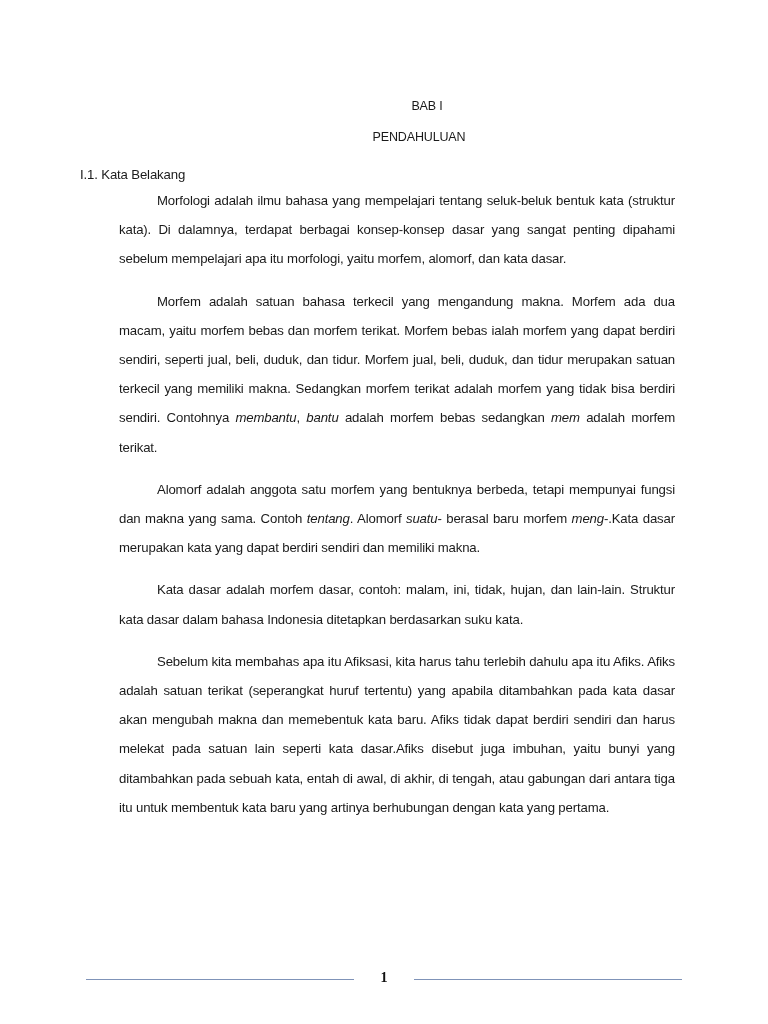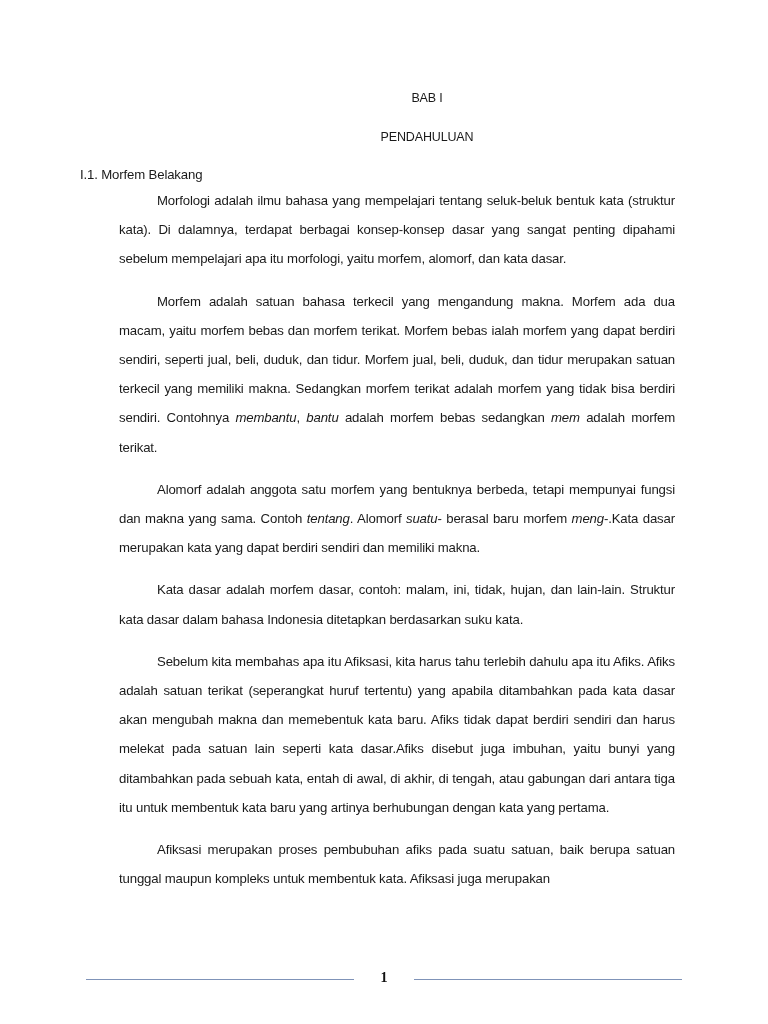--- a/index.html
+++ b/index.html
@@ -31,22 +31,22 @@
       letter-spacing: -0.15px;
     }
     .chapter {
       text-align: center;
       font-size: 12.5px;
       line-height: 20px;
       margin: 0;
       position: absolute;
       left: 0; width: 556px;
     }
-    .chapter-num { top: 2px; left: 30px; text-align: center; }
-    .chapter-title { top: 41px; left: 30px; }
+    .chapter-num { top: 10px; left: 30px; text-align: center; }
+    .chapter-title { top: 41px; left: 22px; }
     .section-heading {
       position: absolute;
       left: -39px;
       top: 79px;
       margin: 0;
       font-size: 13.2px;
       font-weight: normal;
       line-height: 20px;
     }
     .body-text {
@@ -90,29 +90,28 @@
     }
     .last-para { margin-bottom: 0; }
   </style>
 </head>
 <body>
 
 <div class="page">
   <div class="content">
     <p class="chapter chapter-num">BAB I</p>
     <p class="chapter chapter-title">PENDAHULUAN</p>
-    <h2 class="section-heading">I.1. Morfem Belakang</h2>
+    <h2 class="section-heading">I.1. Kata Belakang</h2>
 
     <div class="body-text" id="body-text">
       <p class="para"><span>Morfologi adalah ilmu bahasa yang mempelajari tentang seluk-beluk bentuk kata (struktur kata).  Di dalamnya, terdapat berbagai konsep-konsep dasar yang sangat penting dipahami sebelum mempelajari apa itu morfologi, yaitu morfem, alomorf, dan kata dasar.</span></p>
       <p class="para"><span>Morfem adalah satuan bahasa terkecil yang mengandung makna. Morfem ada dua macam, yaitu morfem bebas dan morfem terikat. Morfem bebas ialah morfem yang dapat berdiri sendiri, seperti jual, beli, duduk, dan tidur. Morfem jual, beli, duduk, dan tidur merupakan satuan terkecil yang memiliki makna. Sedangkan morfem terikat adalah morfem yang tidak bisa berdiri sendiri. Contohnya </span><em>membantu</em><span>, </span><em>bantu</em><span> adalah morfem bebas sedangkan </span><em>mem</em><span> adalah morfem terikat.</span></p>
       <p class="para"><span>Alomorf adalah anggota satu morfem yang bentuknya berbeda, tetapi mempunyai fungsi dan makna yang sama. Contoh </span><em>tentang</em><span>. Alomorf </span><em>suatu</em><span>- berasal baru morfem </span><em>meng</em><span>-.Kata dasar merupakan kata yang dapat berdiri sendiri dan memiliki makna.</span></p>
       <p class="para"><span>Kata dasar adalah morfem dasar, contoh: malam, ini, tidak, hujan, dan lain-lain. Struktur kata dasar dalam bahasa Indonesia ditetapkan berdasarkan suku kata.</span></p>
       <p class="para"><span>Sebelum kita membahas apa itu Afiksasi, kita harus tahu terlebih dahulu apa itu Afiks. Afiks adalah satuan terikat (seperangkat huruf tertentu) yang apabila ditambahkan pada kata dasar akan mengubah makna dan memebentuk kata baru. Afiks tidak dapat berdiri sendiri dan harus melekat pada satuan lain seperti kata dasar.Afiks disebut juga imbuhan, yaitu bunyi yang ditambahkan pada sebuah kata, entah di awal, di akhir, di tengah, atau gabungan dari antara tiga itu untuk membentuk kata baru yang artinya berhubungan dengan kata yang pertama.</span></p>
-      <p class="para last-para"><span>Afiksasi merupakan proses pembubuhan afiks pada suatu satuan, baik berupa satuan tunggal maupun kompleks untuk membentuk kata. Afiksasi juga merupakan</span></p>
     </div>
   </div>
 
   <div class="footer">
     <div class="footer-line left" style="background: rgb(127, 147, 184);"></div>
     <span class="page-number">1</span>
     <div class="footer-line right" style="background: rgb(127, 147, 184);"></div>
   </div>
 </div>
 

